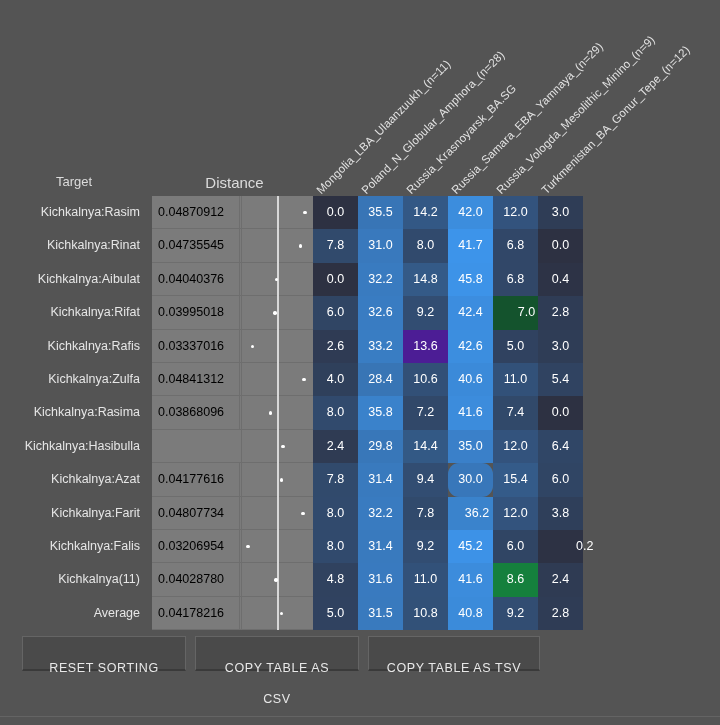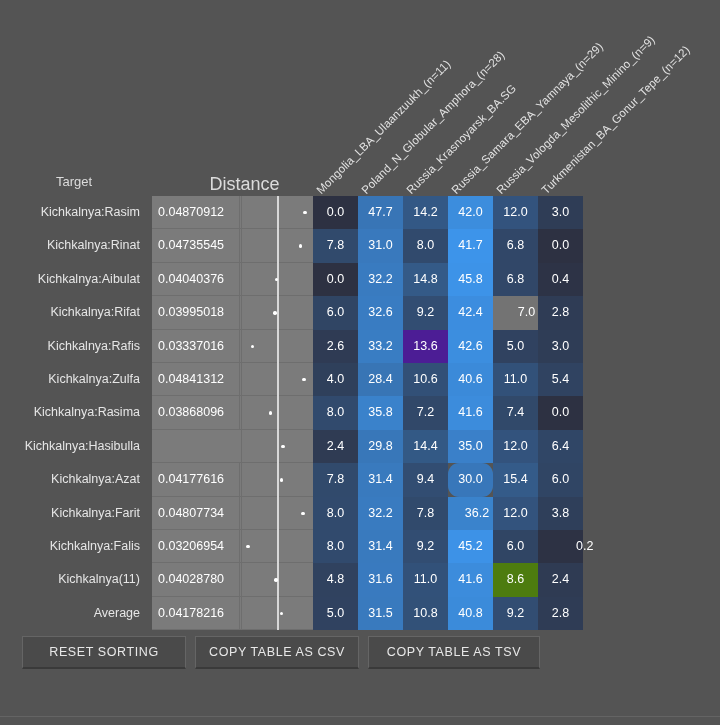--- a/index.html
+++ b/index.html
@@ -57,25 +57,25 @@
     position: absolute;
     left: 0;
     top: 6px;
     width: 148px;
     text-align: center;
     font-size: 13px;
     color: #dcdcdc;
   }
   .hdr-distance {
     position: absolute;
-    left: 164px;
+    left: 154px;
     top: 6px;
     width: 161px;
     text-align: center;
-    font-size: 18px;
+    font-size: 15px;
     color: #dcdcdc;
   }
 
   .trow {
     position: relative;
     height: 33.4px;
   }
   .t-name {
     position: absolute;
     left: 0;
@@ -103,21 +103,21 @@
     border-bottom: 1px solid #6e6e6e;
   }
   .t-dist-val {
     position: absolute;
     left: 4px;
     top: 0;
     width: 84px;
     height: 33.4px;
     line-height: 33.4px;
     font-size: 12.5px;
-    color: #ffffff;
+    color: #000000;
     text-align: left;
     border-right: 1px solid #6e6e6e;
     box-sizing: border-box;
     padding-left: 2px;
   }
   .t-dist-plot {
     position: absolute;
     left: 89px;
     top: 0;
     right: 0;
@@ -180,21 +180,21 @@
     color: #e8e8e8;
     border: 1px solid #656565;
     border-bottom: 2px solid #3a3a3a;
     font-size: 12.5px;
     letter-spacing: .6px;
     height: 33px;
     line-height: 31px;
     text-align: center;
     cursor: pointer;
     font-family: "Liberation Sans", sans-serif;
-    padding: 0;
+    padding: 16px;
     box-sizing: border-box;
   }
   .btn-reset { width: 164px; }
   .btn-csv   { width: 164px; }
   .btn-tsv   { width: 172px; }
 
   #bottom-rule {
     position: absolute;
     left: 0;
     top: 716px;
@@ -228,21 +228,21 @@
           <div class="t-dist">
             <div class="t-dist-val">0.04870912</div>
             <div class="t-dist-plot">
               <div class="dist-mid-sep" style="left: 0px;"></div>
               <div class="dist-axis"></div>
               <div class="dist-dot" style="left: 64px;"></div>
             </div>
           </div>
           <div class="t-cells" style="width: 270px;">
             <div class="hcell" style="left: 0px; width: 45px; background: rgb(45, 49, 66);">0.0</div>
-            <div class="hcell" style="left: 45px; width: 45px; background: rgb(56, 117, 182);">47.7</div>
+            <div class="hcell" style="left: 45px; width: 45px; background: rgb(56, 117, 182);">35.5</div>
             <div class="hcell" style="left: 90px; width: 45px; background: rgb(51, 88, 133);">14.2</div>
             <div class="hcell" style="left: 135px; width: 45px; background: rgb(60, 141, 221);">42.0</div>
             <div class="hcell" style="left: 180px; width: 45px; background: rgb(51, 83, 125);">12.0</div>
             <div class="hcell" style="left: 225px; width: 45px; background: rgb(47, 61, 86);">3.0</div>
           </div>
         </div>
         <div class="trow">
           <div class="t-name">Kichkalnya:Rinat</div>
           <div class="t-dist">
             <div class="t-dist-val">0.04735545</div>
@@ -288,21 +288,21 @@
               <div class="dist-mid-sep" style="left: 0px;"></div>
               <div class="dist-axis"></div>
               <div class="dist-dot" style="left: 33.9957px;"></div>
             </div>
           </div>
           <div class="t-cells" style="width: 270px;">
             <div class="hcell" style="left: 0px; width: 45px; background: rgb(48, 69, 100);">6.0</div>
             <div class="hcell" style="left: 45px; width: 45px; background: rgb(57, 124, 194);">32.6</div>
             <div class="hcell" style="left: 90px; width: 45px; background: rgb(50, 77, 114);">9.2</div>
             <div class="hcell" style="left: 135px; width: 45px; background: rgb(60, 141, 223);">42.4</div>
-            <div class="hcell" style="left: 180px; width: 67px; background: #737373;">7.0</div>
+            <div class="hcell" style="left: 180px; width: 67px; background: #14532d;">7.0</div>
             <div class="hcell" style="left: 225px; width: 45px; background: rgb(47, 60, 85);">2.8</div>
           </div>
         </div>
         <div class="trow">
           <div class="t-name">Kichkalnya:Rafis</div>
           <div class="t-dist">
             <div class="t-dist-val">0.03337016</div>
             <div class="t-dist-plot">
               <div class="dist-mid-sep" style="left: 0px;"></div>
               <div class="dist-axis"></div>
@@ -439,21 +439,21 @@
               <div class="dist-mid-sep" style="left: 0px;"></div>
               <div class="dist-axis"></div>
               <div class="dist-dot" style="left: 35.1522px;"></div>
             </div>
           </div>
           <div class="t-cells" style="width: 270px;">
             <div class="hcell" style="left: 0px; width: 45px; background: rgb(48, 66, 95);">4.8</div>
             <div class="hcell" style="left: 45px; width: 45px; background: rgb(57, 122, 191);">31.6</div>
             <div class="hcell" style="left: 90px; width: 45px; background: rgb(50, 81, 121);">11.0</div>
             <div class="hcell" style="left: 135px; width: 45px; background: rgb(60, 140, 220);">41.6</div>
-            <div class="hcell" style="left: 180px; width: 45px; background: #4d7c0f;">8.6</div>
+            <div class="hcell" style="left: 180px; width: 45px; background: #15803d;">8.6</div>
             <div class="hcell" style="left: 225px; width: 45px; background: rgb(47, 59, 83);">2.4</div>
           </div>
         </div>
         <div class="trow">
           <div class="t-name">Average</div>
           <div class="t-dist">
             <div class="t-dist-val">0.04178216</div>
             <div class="t-dist-plot">
               <div class="dist-mid-sep" style="left: 0px;"></div>
               <div class="dist-axis"></div>

